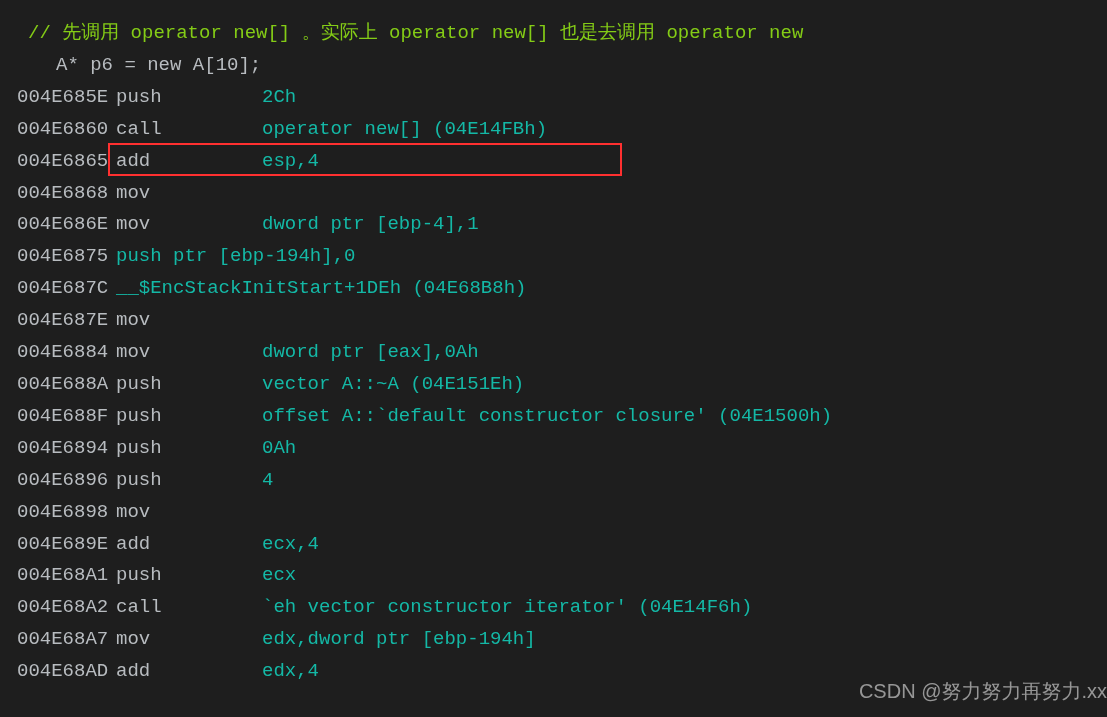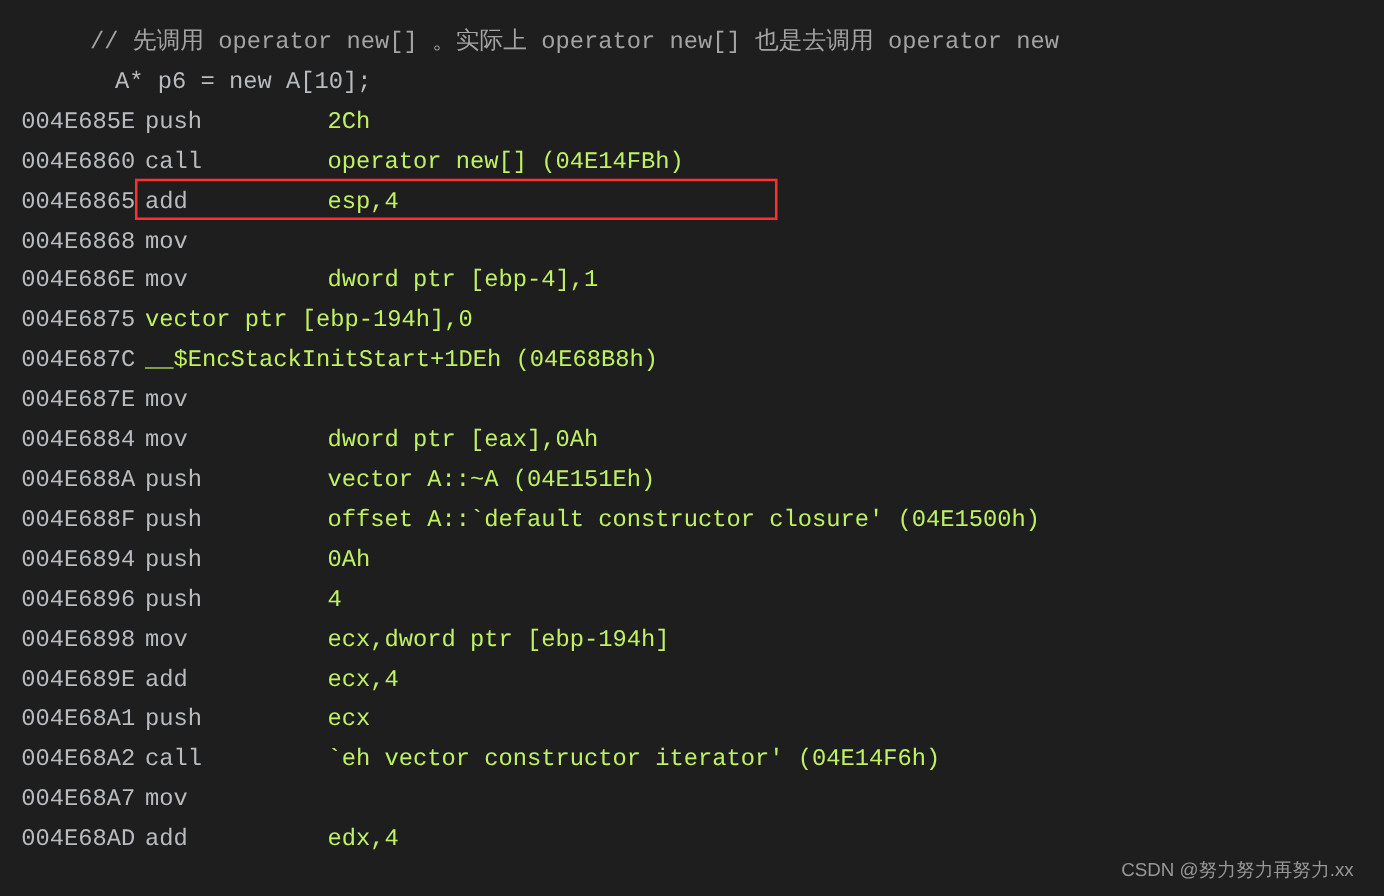--- a/index.html
+++ b/index.html
@@ -20,61 +20,61 @@
       position: relative;
     }
     .code-container {
       padding-top: 18px;
     }
     .line {
       white-space: pre;
       position: relative;
     }
     .comment-line {
-      padding-left: 72px;
-      color: #a3a3a3;
+      padding-left: 28px;
+      color: #84cc16;
     }
     .source-line {
-      padding-left: 92px;
+      padding-left: 56px;
       color: #b8bcc0;
     }
     .asm-line {
       display: flex;
       padding-left: 17px;
     }
     .addr {
       width: 84px;
       color: #b8bcc0;
     }
     .spacer {
       width: 15px;
     }
     .mnemonic {
       width: 146px;
       color: #b8bcc0;
     }
     .operand {
-      color: #bef264;
+      color: #14b8a6;
       flex: 1;
     }
     .highlight-box {
       position: absolute;
       border: 2px solid #ff3030;
       top: 143px;
       left: 108px;
       width: 514px;
       height: 33px;
       pointer-events: none;
     }
     .watermark {
       position: absolute;
       bottom: 8px;
-      right: 24px;
+      right: 0;
       color: #acacac;
-      font-size: 15px;
+      font-size: 20px;
       font-family: sans-serif;
       opacity: 0.85;
     }
   </style>
 </head>
 <body>
 
 <div class="code-container">
   <div class="line comment-line">// 先调用 operator new[] 。实际上 operator new[] 也是去调用 operator new</div>
   <div class="line source-line">A* p6 = new A[10];</div>
@@ -88,21 +88,21 @@
   <div class="line asm-line">
     <span class="addr">004E6865</span><span class="spacer"></span><span class="mnemonic">add</span><span class="operand">esp,4</span>
   </div>
   <div class="line asm-line">
     <span class="addr">004E6868</span><span class="spacer"></span><span class="mnemonic">mov</span>
   </div>
   <div class="line asm-line">
     <span class="addr">004E686E</span><span class="spacer"></span><span class="mnemonic">mov</span><span class="operand">dword ptr [ebp-4],1</span>
   </div>
   <div class="line asm-line">
-    <span class="addr">004E6875</span><span class="spacer"></span><span class="operand">vector ptr [ebp-194h],0</span>
+    <span class="addr">004E6875</span><span class="spacer"></span><span class="operand">push ptr [ebp-194h],0</span>
   </div>
   <div class="line asm-line">
     <span class="addr">004E687C</span><span class="spacer"></span><span class="operand">__$EncStackInitStart+1DEh (04E68B8h)</span>
   </div>
   <div class="line asm-line">
     <span class="addr">004E687E</span><span class="spacer"></span><span class="mnemonic">mov</span>
   </div>
   <div class="line asm-line">
     <span class="addr">004E6884</span><span class="spacer"></span><span class="mnemonic">mov</span><span class="operand">dword ptr [eax],0Ah</span>
   </div>
@@ -112,33 +112,33 @@
   <div class="line asm-line">
     <span class="addr">004E688F</span><span class="spacer"></span><span class="mnemonic">push</span><span class="operand">offset A::`default constructor closure' (04E1500h)</span>
   </div>
   <div class="line asm-line">
     <span class="addr">004E6894</span><span class="spacer"></span><span class="mnemonic">push</span><span class="operand">0Ah</span>
   </div>
   <div class="line asm-line">
     <span class="addr">004E6896</span><span class="spacer"></span><span class="mnemonic">push</span><span class="operand">4</span>
   </div>
   <div class="line asm-line">
-    <span class="addr">004E6898</span><span class="spacer"></span><span class="mnemonic">mov</span><span class="operand">ecx,dword ptr [ebp-194h]</span>
+    <span class="addr">004E6898</span><span class="spacer"></span><span class="mnemonic">mov</span>
   </div>
   <div class="line asm-line">
     <span class="addr">004E689E</span><span class="spacer"></span><span class="mnemonic">add</span><span class="operand">ecx,4</span>
   </div>
   <div class="line asm-line">
     <span class="addr">004E68A1</span><span class="spacer"></span><span class="mnemonic">push</span><span class="operand">ecx</span>
   </div>
   <div class="line asm-line">
     <span class="addr">004E68A2</span><span class="spacer"></span><span class="mnemonic">call</span><span class="operand">`eh vector constructor iterator' (04E14F6h)</span>
   </div>
   <div class="line asm-line">
-    <span class="addr">004E68A7</span><span class="spacer"></span><span class="mnemonic">mov</span>
+    <span class="addr">004E68A7</span><span class="spacer"></span><span class="mnemonic">mov</span><span class="operand">edx,dword ptr [ebp-194h]</span>
   </div>
   <div class="line asm-line">
     <span class="addr">004E68AD</span><span class="spacer"></span><span class="mnemonic">add</span><span class="operand">edx,4</span>
   </div>
 </div>
 
 <div class="highlight-box"></div>
 
 <div class="watermark">CSDN @努力努力再努力.xx</div>
 

